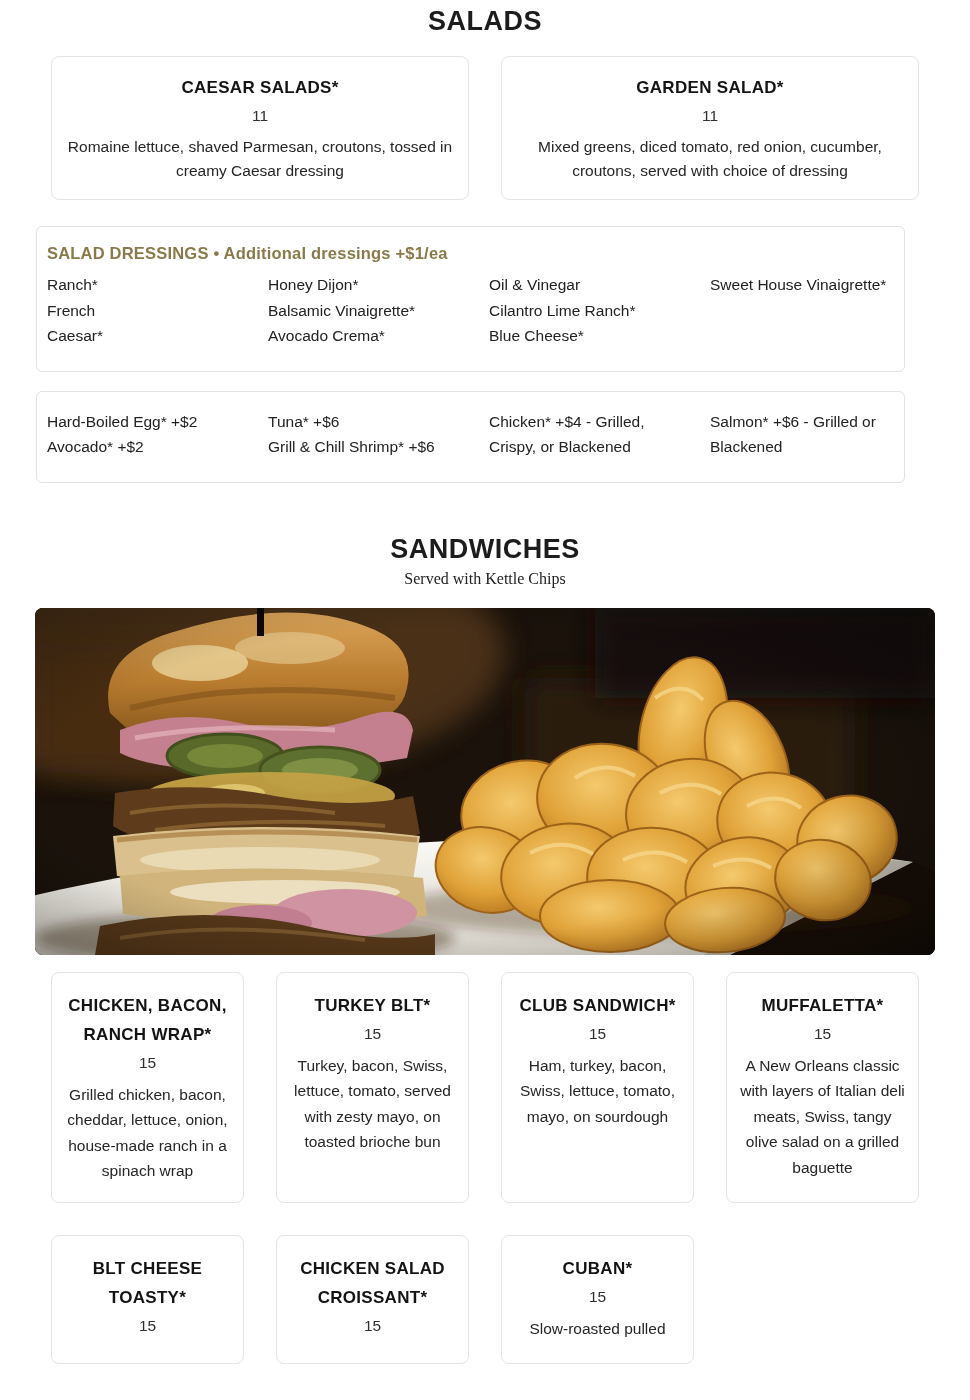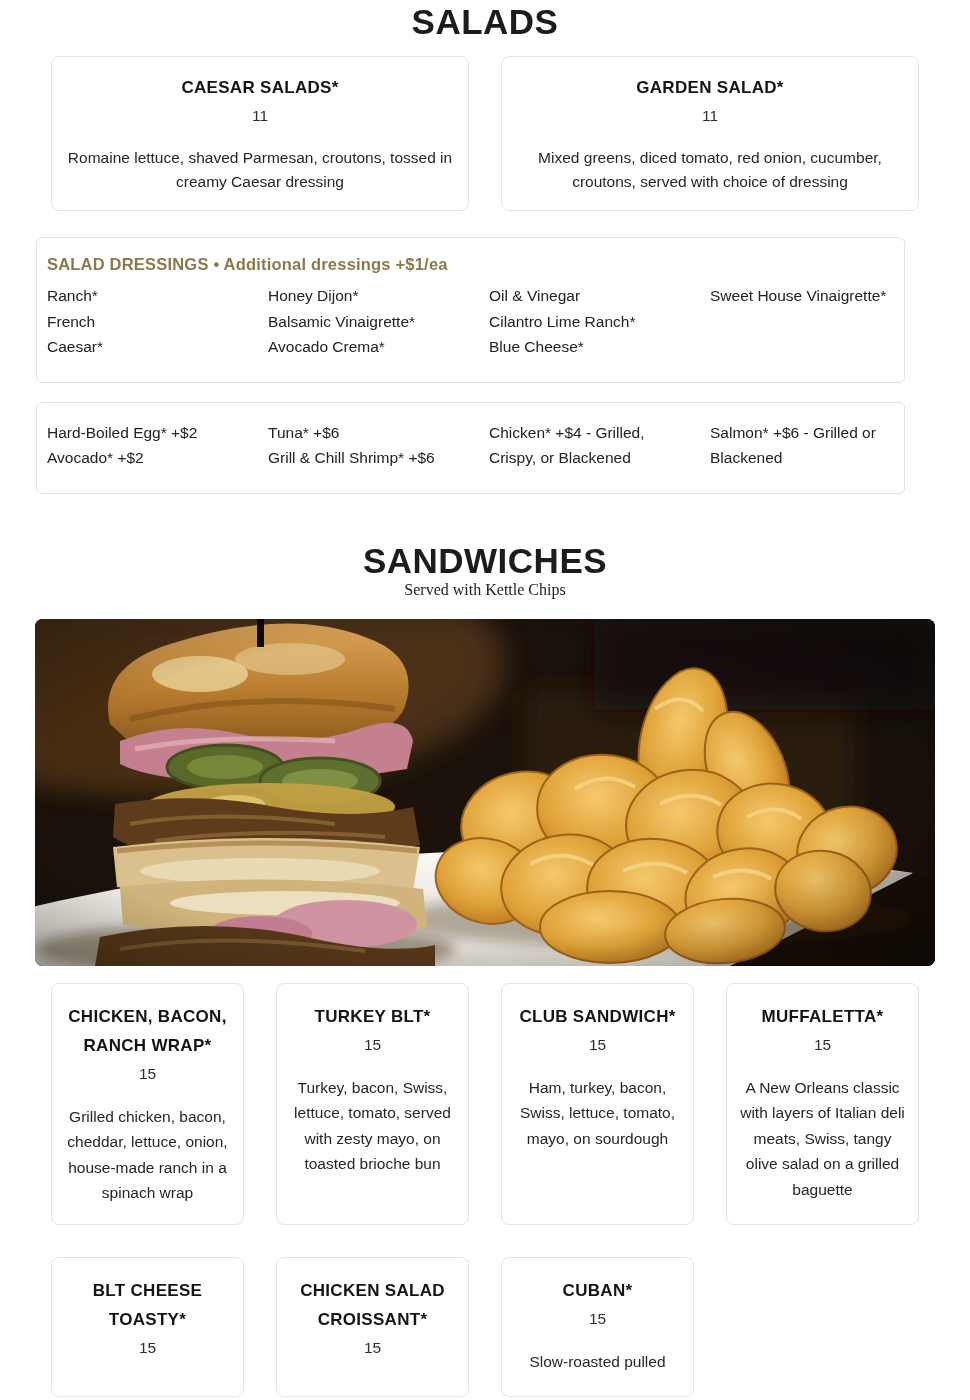--- a/index.html
+++ b/index.html
@@ -2,42 +2,42 @@
 <html><head>
 <meta charset="utf-8">
 <style>
   * { margin:0; padding:0; box-sizing:border-box; }
   html,body { background:#ffffff; }
   body {
     width:970px; height:1400px; overflow:hidden; margin:0 auto;
     font-family:"Liberation Sans", sans-serif; color:#212121;
   }
   .section-title {
-    text-align:center; font-size:35px; font-weight:700; color:#1c1c1c;
+    text-align:center; font-size:27px; font-weight:700; color:#1c1c1c;
     letter-spacing:.5px; line-height:33px;
   }
   .section-subtitle {
     text-align:center; font-size:16px; color:#222; margin-top:4px;font-family:Liberation Serif, serif;
   }
   
   .salads-title { margin-top:5px; }
   .salad-cards {
     margin:18px 51px 26px 51px;
     display:grid; grid-template-columns:1fr 1fr; gap:32px;
   }
   .card {
     background:#fff; border:1px solid #e4e4e4; border-radius:8px;
     padding:16px 14px; text-align:center;
   }
   .card-title {
     font-size:17px; font-weight:700; color:#141414; letter-spacing:.3px;
     line-height:29px;
   }
   .card-price { font-size:15.5px; color:#2e2e2e; line-height:26px; margin-top:1px; }
-  .card-desc  { font-size:15.5px; color:#262626; line-height:24px; margin-top:17px; }
+  .card-desc  { font-size:15.5px; color:#262626; line-height:24px; margin-top:6px; }
   
   .info-box {
     margin:0 65px 19px 36px;
     border:1px solid #e2e2e2; border-radius:6px;
     padding:17px 1px 22px 10px;
   }
   .info-box-header {
     font-size:16.5px; font-weight:700; color:#8a7a4a; letter-spacing:.2px;
     margin-bottom:9px;
   }

